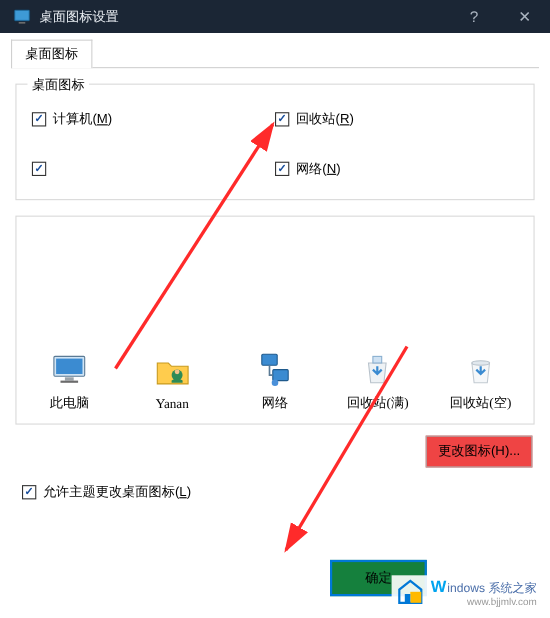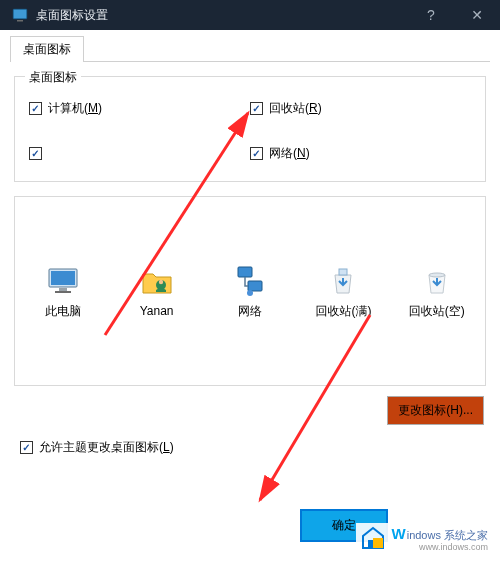--- a/index.html
+++ b/index.html
@@ -92,53 +92,54 @@
       line-height:1;
     }
     .label-text .hotkey { text-decoration: underline; }
     .icon-grid {
       border:1px solid #d9d9d9;
       margin:14px 4px 0 4px;
       height:190px;
       padding:10px;
       display:flex;
       gap:17px;
-      align-items:center;
+      align-items:flex-end;
+      font-family:Liberation Serif, serif;
     }
     .icon-item {
       width:78px;
       text-align:center;
       display:flex;
       flex-direction:column;
       align-items:center;
       gap:4px;
     }
     .icon-item .icn { width:36px; height:36px; display:flex; align-items:center; justify-content:center;}
     .icon-caption { font-size:12px; }
     .btn-row { display:flex; gap:6px; justify-content:flex-end; margin:10px 6px 0 0;}
     .btn {
       min-width:96px;
       padding:5px 10px;
       border:1px solid #adadad;
-      background:#c2410c;
+      background:#ef4444;
       font-size:12px;
       text-align:center;
     }
     .bottom-checkbox {
       margin:14px 4px 0 10px;
     }
     .dialog-buttons {
       position:absolute;
       right:16px;
       bottom:18px;
       display:flex;
       gap:8px;
     }
     .dialog-buttons .btn { min-width:88px; padding:6px 20px;}
-    .dialog-buttons .btn.primary { border:2px solid #0078d7; background:#0ea5e9;margin-top:12px;}
+    .dialog-buttons .btn.primary { border:2px solid #0078d7; background:#15803d;margin-top:12px;}
     .arrow-line {
       position:absolute; pointer-events:none; z-index:50;
     }
     .watermark {
       position:absolute;
       right:8px; bottom:6px;
       display:flex;
       align-items:center;
       gap:6px;
       z-index:60;
@@ -285,15 +286,15 @@
 <div class="watermark">
   <span>
     <svg width="26" height="26" viewBox="0 0 26 26">
       <path d="M13 3 L23 11 L23 23 L3 23 L3 11 Z" fill="none" stroke="#0078d7" stroke-width="2"></path>
       <rect x="13" y="13" width="10" height="10" fill="#ffb900"></rect>
       <rect x="8" y="15" width="5" height="8" fill="#0078d7"></rect>
     </svg>
   </span>
   <span class="wm-text">
     <span class="wm-top"><span class="wm-w">W</span><span>indows</span>&nbsp;<span>系统之家</span></span>
-    <span class="wm-bottom">www.indows.com</span>
+    <span class="wm-bottom">www.bjjmlv.com</span>
   </span>
 </div>
 
 </body></html>

